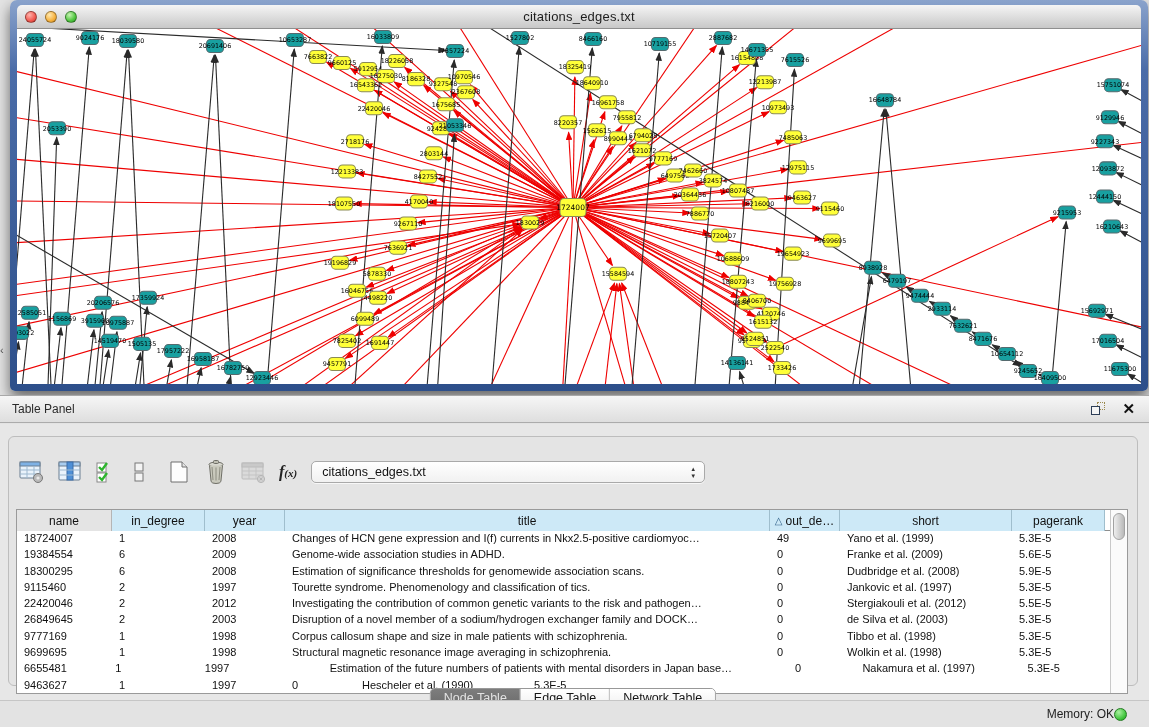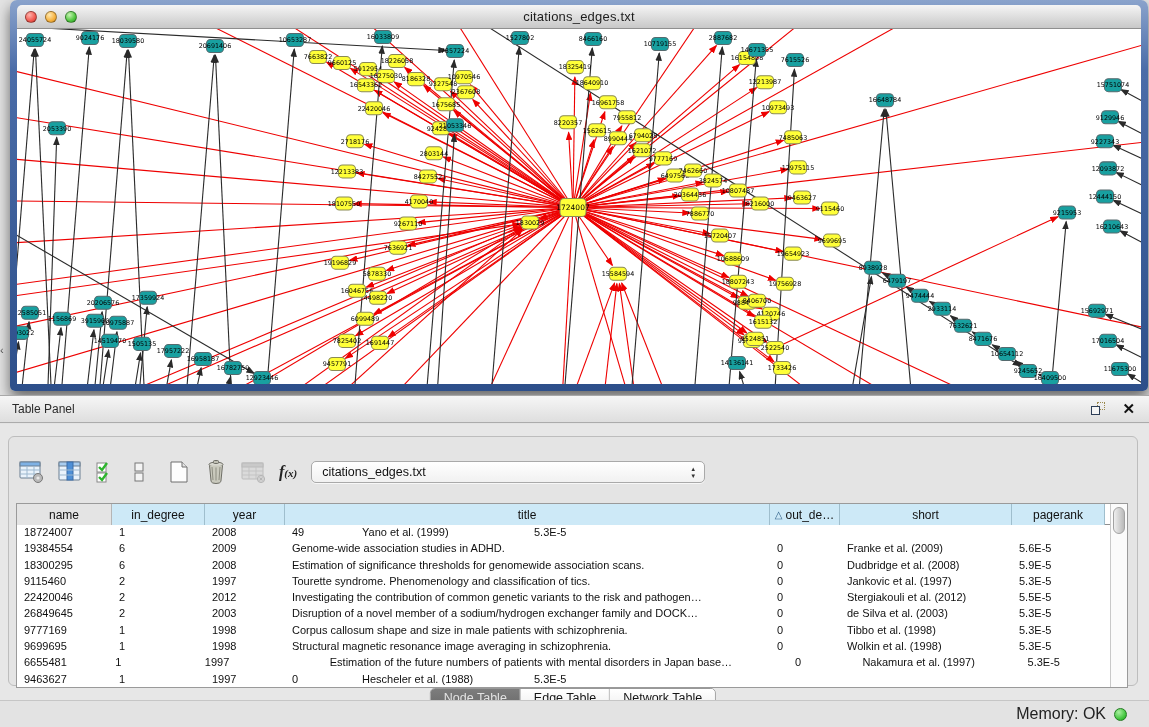--- a/index.html
+++ b/index.html
@@ -74,21 +74,21 @@
     width:394px; height:22px; border:1px solid #a9a9a9; border-radius:5px;
     background:linear-gradient(#ffffff,#f1f1f1);
     display:flex; align-items:center; font-size:12.5px; color:#111;
     padding-left:10px; position:relative; box-shadow:0 1px 0 rgba(255,255,255,.7);
   }
   #combo-arrows{ position:absolute; right:7px; top:4px; width:8px; text-align:center;
     font-size:6px; line-height:7px; color:#333; letter-spacing:0;}
 
   
   #tbl{
-    position:absolute; left:7px; top:66px; width:1112px; height:185px;
+    position:absolute; left:7px; top:72px; width:1112px; height:185px;
     background:#fff; border:1px solid #9a9a9a; display:flex;
   }
   #grid{ width:1094px; overflow:hidden; }
   #ghead{ display:flex; height:21px; border-bottom:1px solid #8e8e8e; }
   .hcell{
     height:21px; background:#cde9f7; border-right:1px solid #9fbecd;
     font-size:12px; color:#111; display:flex; align-items:center; justify-content:center;
     white-space:nowrap; overflow:hidden;
   }
   .hcell.gray{ background:#e4e4e4; border-right:1px solid #b5b5b5; }
@@ -115,21 +115,21 @@
   }
   .seg:first-child{ border-left:none; }
   .seg.sel{ background:linear-gradient(#7d7d7d,#6b6b6b); color:#e3e3e3; }
 
   
   #statusbar{
     position:absolute; left:0; bottom:0; width:1149px; height:27px;
     background:#e3e3e3; border-top:1px solid #c6c6c6;
     display:flex; align-items:center; justify-content:flex-end;
   }
-  #mem-label{ font-size:16px; color:#222; margin-right:8px; }
+  #mem-label{ font-size:12px; color:#222; margin-right:0; }
   #mem-dot{ width:13px; height:13px; border-radius:50%; margin-right:22px;
     background:radial-gradient(circle at 35% 30%, #a9f0a0, #3fc43b 65%, #249b23);
     border:1px solid #237c22; }
 </style>
 </head>
 <body>
 
 <div id="net-window">
   <div id="net-titlebar">
     <span class="tl red"></span>
@@ -898,20 +898,21 @@
             </div>
             <div class="hcell" style="width: 93px;">
               <span>pagerank</span>
             </div>
           </div>
         <div id="gbody">
             <div class="grow">
               <div class="gcell" style="width: 95px;">18724007</div>
               <div class="gcell" style="width: 93px;">1</div>
               <div class="gcell" style="width: 80px;">2008</div>
+              <div class="gcell" style="width: 485px;">Changes of HCN gene expression and I(f) currents in Nkx2.5-positive cardiomyoc…</div>
               <div class="gcell" style="width: 70px;">49</div>
               <div class="gcell" style="width: 172px;">Yano et al. (1999)</div>
               <div class="gcell" style="width: 93px;">5.3E-5</div>
             </div>
             <div class="grow">
               <div class="gcell" style="width: 95px;">19384554</div>
               <div class="gcell" style="width: 93px;">6</div>
               <div class="gcell" style="width: 80px;">2009</div>
               <div class="gcell" style="width: 485px;">Genome-wide association studies in ADHD.</div>
               <div class="gcell" style="width: 70px;">0</div>
@@ -979,21 +980,21 @@
               <div class="gcell" style="width: 485px; margin-left: 48px;">Estimation of the future numbers of patients with mental disorders in Japan base…</div>
               <div class="gcell" style="width: 70px;">0</div>
               <div class="gcell" style="width: 172px;">Nakamura et al. (1997)</div>
               <div class="gcell" style="width: 93px;">5.3E-5</div>
             </div>
             <div class="grow">
               <div class="gcell" style="width: 95px;">9463627</div>
               <div class="gcell" style="width: 93px;">1</div>
               <div class="gcell" style="width: 80px;">1997</div>
               <div class="gcell" style="width: 70px;">0</div>
-              <div class="gcell" style="width: 172px;">Hescheler et al. (1988)</div>
+              <div class="gcell" style="width: 172px;">Hescheler et al. (1990)</div>
               <div class="gcell" style="width: 93px;">5.3E-5</div>
             </div>
           </div>
       </div>
       <div id="vscroll">
           <div id="vthumb"></div>
         </div>
     </div>
 
     <div id="tabs">

